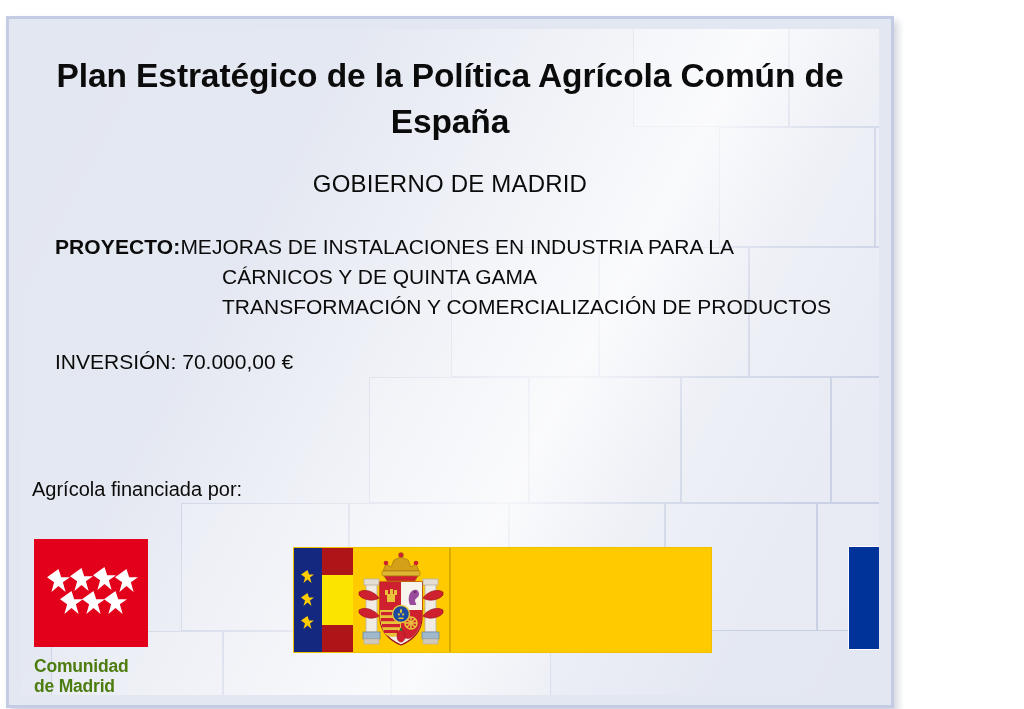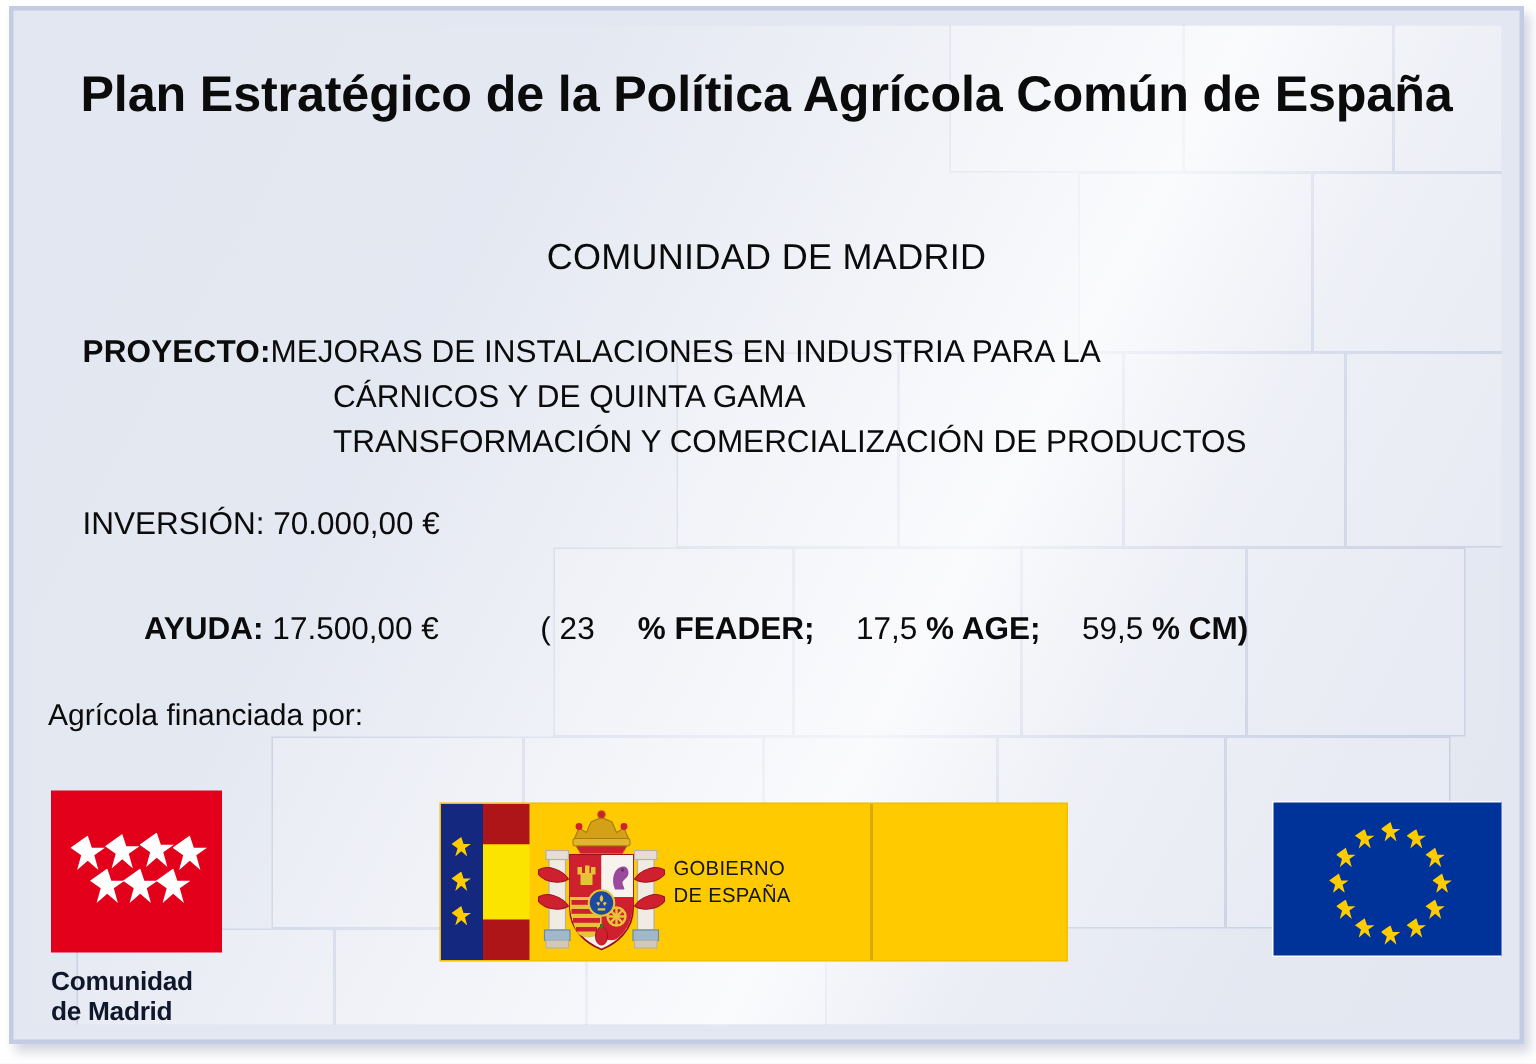--- a/index.html
+++ b/index.html
@@ -20,22 +20,22 @@
     position: relative;
     width: 1024px;
     height: 709px;
     box-sizing: border-box;
     background: #ffffff;
     overflow: hidden;
   }
   .frame-outer {
     position: absolute;
     left: 6px;
-    top: 4px;
-    width: 1010px;
+    top: 16px;
+    width: 888px;
     height: 692px;
     box-sizing: border-box;
     border: 3px solid #c4cce4;
     background: #e3e7f1;
     box-shadow: 4px 5px 7px rgba(120,130,160,0.33);
   }
   .frame-inner {
     position: absolute;
     left: 12px;
     top: 10px;
@@ -174,21 +174,21 @@
     width: 23px;
     height: 23px;
     background: #ffffff;
     clip-path: polygon(50% 0%, 61.8% 35.5%, 100% 35.5%, 69% 57.5%, 80.9% 100%, 50% 73.5%, 19.1% 100%, 31% 57.5%, 0% 35.5%);
   }
   .cam-caption {
     margin-top: 10px;
     font-size: 17.5px;
     font-weight: bold;
     line-height: 1.14;
-    color: #0f172a;
+    color: #4d7c0f;
     letter-spacing: -0.2px;
   }
 
   
   .gob {
     position: absolute;
     left: 272px;
     top: 20px;
     width: 419px;
     height: 106px;
@@ -319,49 +319,33 @@
         <div class="bg-rect" style="left:370px; top:602px; width:160px; height:100px;"></div>
       </div>
       <div class="bg-wash"></div>
 
       <div class="content">
 
         <div class="title">
           <span>Plan Estratégico de la Política Agrícola Común de España</span><br>
         </div>
 
-        <div class="subtitle">COMUNIDAD DE MADRID</div>
+        <div class="subtitle">GOBIERNO DE MADRID</div>
 
         <div class="proyecto">
           <span class="lbl">PROYECTO:</span><span class="body">MEJORAS DE INSTALACIONES EN INDUSTRIA PARA LA</span>
           <span class="body ln3">CÁRNICOS Y DE QUINTA GAMA</span>
           <span class="body ln2">TRANSFORMACIÓN Y COMERCIALIZACIÓN DE PRODUCTOS</span>
         </div>
 
         <div class="inversion">
           <span class="lbl">INVERSIÓN:</span>
           <span class="val">70.000,00 €</span>
         </div>
 
-        <div class="ayuda">
-          <span class="lbl">AYUDA:</span>
-          <span class="val">17.500,00</span>
-          <span class="val">€</span>
-          <span class="sp-a"></span>
-          <span class="val">(</span>
-          <span class="val">23</span>
-          <span class="sp-b"></span>
-          <span class="b">% FEADER;</span>
-          <span class="sp-c"></span>
-          <span class="val">17,5</span>
-          <span class="b">% AGE;</span>
-          <span class="sp-c"></span>
-          <span class="val">59,5</span>
-          <span class="b">% CM)</span>
-        </div>
 
         <div class="financiada">Agrícola financiada por:</div>
 
         <div class="logo-row">
 
           <div class="cam">
             <div class="cam-square">
               <div class="cam-stars">
                 <div class="star7" style="left:13px;  top:30px;"></div>
                 <div class="star7" style="left:36px;  top:29px;"></div>
@@ -452,26 +436,20 @@
                 </g>
 
                 <path d="M44 88 C44 84 46 82 48 82 C50 82 52 84 52 88 C52 92 50 94 48 94 C46 94 44 92 44 88 Z" fill="#cf2030" stroke="#9c1118" stroke-width="0.6"></path>
                 <path d="M47 80 L49 80 L49 83 L47 83 Z" fill="#2f7a2f"></path>
 
                 <circle cx="48" cy="66" r="8.5" fill="#1c4aa0" stroke="#e8c33a" stroke-width="1.4"></circle>
                 <path d="M48 60.5 C49.6 62.5 49.6 64 48 65.5 C46.4 64 46.4 62.5 48 60.5 Z M44.5 66 C45.6 64.8 46.8 65.2 47 66.4 L46 68 Z M51.5 66 C50.4 64.8 49.2 65.2 49 66.4 L50 68 Z M45.5 69.5 L50.5 69.5 L50.5 71 L45.5 71 Z" fill="#e8c33a"></path>
               </svg>
             </div>
 
-            <div class="gob-text">
-              <div>
-                <span>GOBIERNO</span><br>
-                <span>DE ESPAÑA</span>
-              </div>
-            </div>
 
             <div class="gob-divider"></div>
 
           </div>
 
           <div class="eu">
             <div class="eu-flag">
               <div class="eu-star" style="left:71.5px; top:13px;"></div>
               <div class="eu-star" style="left:88.7px; top:17.6px;"></div>
               <div class="eu-star" style="left:101.3px; top:30.2px;"></div>

